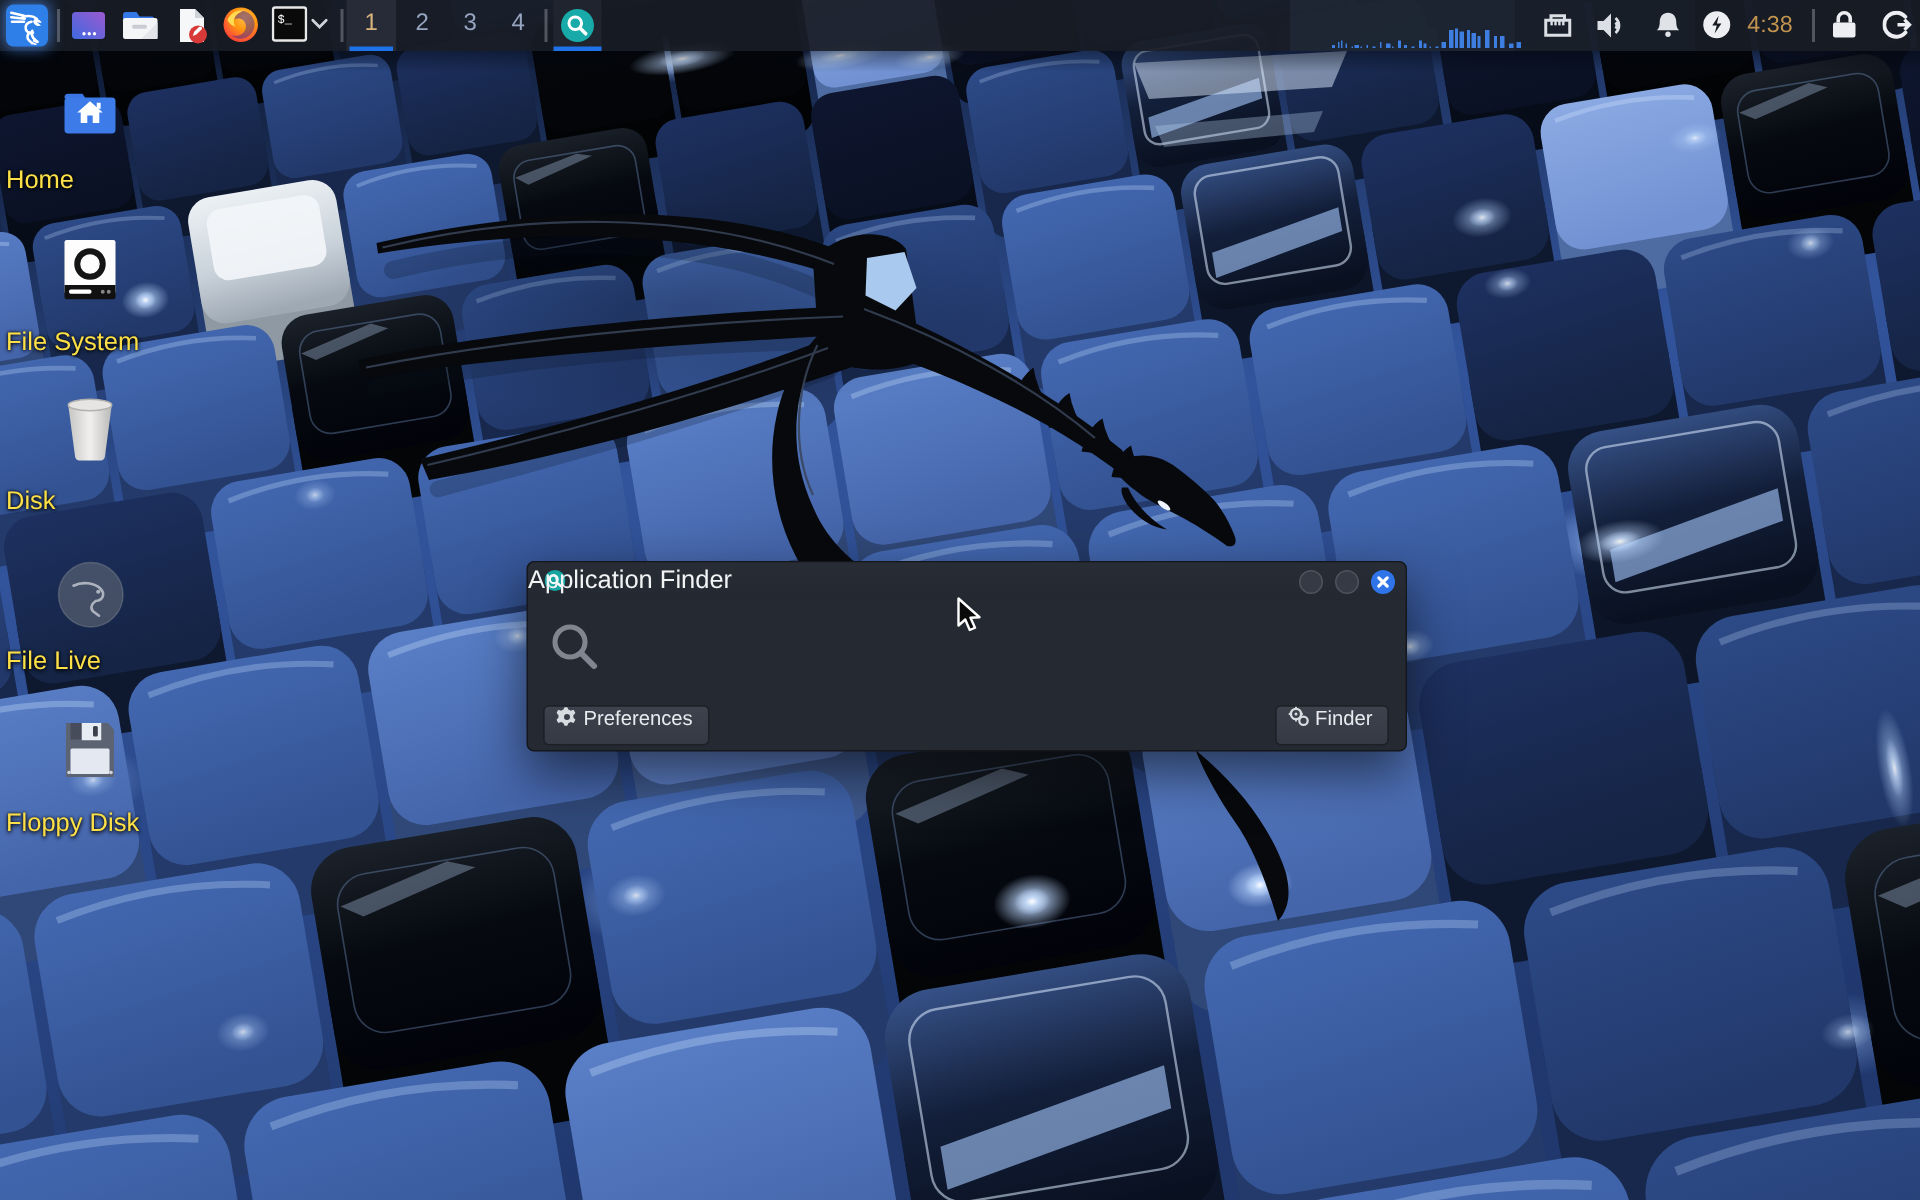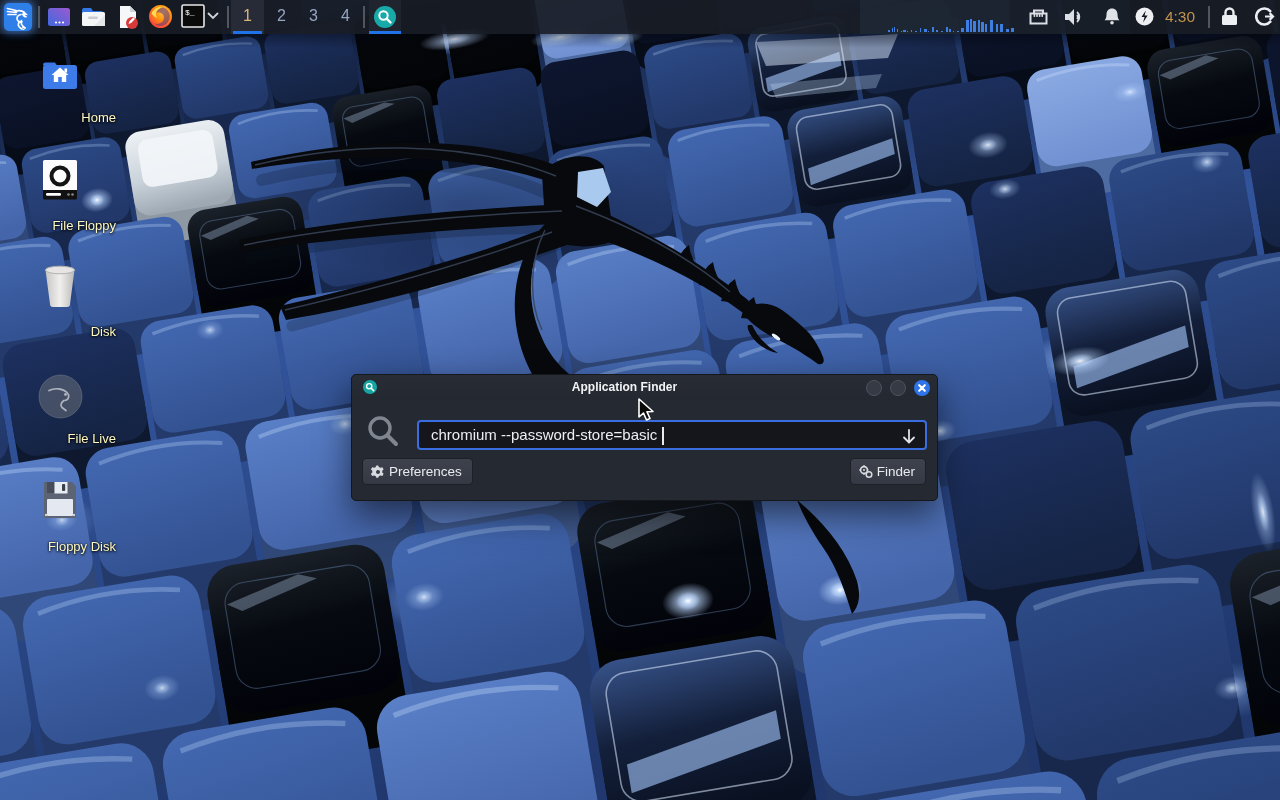--- a/index.html
+++ b/index.html
@@ -12,33 +12,33 @@
 .ws{position:absolute;top:0;width:33px;height:34px;color:#96a5c0;font-size:16px;text-align:center;line-height:31px}
 .ws.active{background:#262b37}
 .ws.active .wn1{color:#d9b37c}
 .wline{position:absolute;left:2px;right:2px;bottom:0;height:3px;background:#1f72e8}
 .searchbtn{position:absolute;left:369px;top:0;width:32px;height:34px;background:#20242e;display:flex;align-items:center;justify-content:center}
 .cpug{position:absolute;left:888px;top:18px}
 .clock{position:absolute;left:1160px;top:0;width:40px;text-align:center;line-height:33px;color:#c1934f;font-size:15.5px}
 .dicons{position:absolute;left:0;top:0;z-index:5}
 .dico{position:absolute;left:24px;width:72px;text-align:center}
 .dico svg{display:block;margin:0 auto}
-.dlabel{position:absolute;left:-20px;right:-20px;text-align:right;font-size:13px;color:#fef9c3;text-shadow:0 1px 3px rgba(0,0,0,0.95),0 0 2px rgba(0,0,0,0.9)}
+.dlabel{position:absolute;left:-20px;right:-20px;text-align:left;font-size:17px;color:#fde047;text-shadow:0 1px 3px rgba(0,0,0,0.95),0 0 2px rgba(0,0,0,0.9)}
 .dlg{position:absolute;left:351px;top:374px;width:587px;height:127px;background:#252a32;border:1px solid #15171c;border-radius:5px;box-shadow:0 14px 34px rgba(0,0,0,0.55);z-index:20}
 .titlebar{position:absolute;left:0;top:0;right:0;height:25px;border-radius:5px 5px 0 0;background:linear-gradient(#272c35,#242931)}
 .ticon{position:absolute;left:11px;top:5px}
-.ttitle{position:absolute;left:0;right:40px;top:0;text-align:center;line-height:24px;font-size:12px;font-weight:bold;color:#f2f3f5}
+.ttitle{position:absolute;left:0;right:40px;top:0;line-height:24px;font-size:17px;font-weight:normal;color:#f2f3f5}
 .wbtn{position:absolute;top:5px;width:16px;height:16px;border-radius:50%;background:#353a45;border:1px solid #4d525d}
 .wbtn.close{border:none;background:none}
 .dsearch{position:absolute;left:13px;top:40px}
 .dinput{position:absolute;left:65px;top:45px;width:510px;height:30px;background:#14161c;border:2px solid #3a6ee0;border-radius:4px}
 .itext{position:absolute;left:12px;top:4px;font-size:15px;color:#eceef1;white-space:pre}
 .icursor{position:absolute;left:243px;top:5px;width:1.5px;height:18px;background:#e8eaee}
 .iarrow{position:absolute;right:8px;top:6px}
-.dbtn{position:absolute;top:83px;height:27px;background:linear-gradient(#3d424d,#343944);border:1px solid #1d2026;border-radius:4px;color:#e8eaee;font-size:13.5px;display:flex;align-items:center;gap:4px;padding:0 10px 0 8px}
+.dbtn{position:absolute;top:95px;height:27px;background:linear-gradient(#3d424d,#343944);border:1px solid #1d2026;border-radius:4px;color:#e8eaee;font-size:13.5px;display:flex;align-items:flex-start;gap:4px;padding:0 10px 0 8px}
 .cursor{position:absolute;left:635px;top:398px;z-index:30}
 </style></head><body>
 <div class="stage">
     <div class="wall"><svg width="1280" height="800" viewBox="0 0 1280 800">
         <defs>
 <linearGradient id="base" x1="0" y1="0" x2="0.25" y2="1">
 <stop offset="0" stop-color="#0b1428"></stop>
             <stop offset="0.45" stop-color="#32549c"></stop>
             <stop offset="1" stop-color="#20386e"></stop>
 </linearGradient>
@@ -607,21 +607,21 @@
       </div>
       <div class="dico" style="top:159px">
         <svg width="36" height="43" viewBox="0 0 36 43">
 <rect x="1" y="1" width="34" height="36" rx="1.5" fill="#fdfdfe"></rect>
 <circle cx="18" cy="17" r="8.5" fill="none" stroke="#151515" stroke-width="4"></circle>
 <path d="M1,31 h34 v8 a1.5,1.5 0 0 1 -1.5,1.5 h-31 a1.5,1.5 0 0 1 -1.5,-1.5 z" fill="#111"></path>
 <rect x="4" y="34" width="15" height="2.8" rx="1.2" fill="#fff"></rect>
 <circle cx="26.5" cy="35.5" r="1.3" fill="#888"></circle>
           <circle cx="30.5" cy="35.5" r="1.3" fill="#888"></circle>
         </svg>
-<div class="dlabel" style="top:59px">File Floppy</div>
+<div class="dlabel" style="top:59px">File System</div>
       </div>
       <div class="dico" style="top:263px">
         <svg width="38" height="47" viewBox="0 0 38 47">
 <defs>
             <linearGradient id="tg" x1="0" y1="0" x2="1" y2="0">
               <stop offset="0" stop-color="#c5c5c3"></stop>
               <stop offset="0.5" stop-color="#f1f0ee"></stop>
               <stop offset="1" stop-color="#b9b9b7"></stop>
             </linearGradient>
           </defs>
@@ -779,21 +779,21 @@
 <path d="M14,5 a6.5,6.5 0 0 1 0,10 M14,8 a3,3 0 0 1 0,4" stroke="#e8eaee" stroke-width="1.8" fill="none"></path>
       </svg>
       <svg class="pic" style="left:1103px;top:7px" width="18" height="19" viewBox="0 0 18 19">
 <path d="M9,1.5 c3.4,0 5.5,2.6 5.5,6 c0,3.5 1,4.8 2,5.7 h-15 c1,-0.9 2,-2.2 2,-5.7 c0,-3.4 2.1,-6 5.5,-6 z" fill="#eceef2"></path>
 <circle cx="9" cy="15.8" r="1.8" fill="#eceef2"></circle>
       </svg>
       <svg class="pic" style="left:1135px;top:7px" width="19" height="19" viewBox="0 0 19 19">
 <circle cx="9.5" cy="9.5" r="9" fill="#eceef2"></circle>
 <path d="M10.8,3.5 L6.5,10 h3 l-1.4,5.4 L12.6,8.6 h-3 z" fill="#15181f"></path>
       </svg>
-      <div class="clock">4:30</div>
+      <div class="clock">4:38</div>
       <div class="psep" style="left:1208px"></div>
       <svg class="pic" style="left:1221px;top:7px" width="17" height="19" viewBox="0 0 17 19">
 <rect x="1" y="8" width="15" height="10" rx="1.5" fill="#eceef2"></rect>
 <path d="M4.5,8 v-2.5 a4,4 0 0 1 8,0 v2.5" fill="none" stroke="#eceef2" stroke-width="2.4"></path>
       </svg>
       <svg class="pic" style="left:1255px;top:7px" width="20" height="19" viewBox="0 0 20 19">
 <path d="M15.2,4.2 a8,8 0 1 0 0.1,10.5" fill="none" stroke="#eceef2" stroke-width="2.6" stroke-linecap="round"></path>
 <path d="M10,9.5 h8 m-3.4,-3.4 l3.4,3.4 l-3.4,3.4" stroke="#eceef2" stroke-width="2.2" fill="none"></path>
       </svg>
       <div style="position:absolute;left:860px;top:0;width:150px;height:34px;background:rgba(90,115,160,0.10)"></div>
@@ -811,27 +811,20 @@
 <div class="wbtn" style="right:31px"></div>
 <div class="wbtn close" style="right:7px"><svg width="16" height="16" viewBox="0 0 16 16">
             <circle cx="8" cy="8" r="8" fill="#2f74e8"></circle>
             <path d="M5.2,5.2 L10.8,10.8 M10.8,5.2 L5.2,10.8" stroke="#fff" stroke-width="2.1" stroke-linecap="round"></path>
           </svg></div>
 </div>
 <svg class="dsearch" width="38" height="36" viewBox="0 0 38 36">
         <circle cx="15" cy="13" r="10" fill="none" stroke="#80868f" stroke-width="3.4"></circle>
         <line x1="22.5" y1="20.5" x2="31" y2="29" stroke="#80868f" stroke-width="4" stroke-linecap="round"></line>
       </svg>
-<div class="dinput">
-        <span class="itext">chromium --password-store=basic</span>
-        <span class="icursor"></span>
-<svg class="iarrow" width="16" height="17" viewBox="0 0 16 17">
-          <path d="M8,2 v12 M3,9.5 L8,14.5 L13,9.5" stroke="#dfe3e8" stroke-width="1.8" fill="none" stroke-linecap="round" stroke-linejoin="round"></path>
-        </svg>
-</div>
 <div class="dbtn" style="left:10px">
 <svg width="14" height="14" viewBox="0 0 14 14">
           <path d="M7,0.5 l1,2 a5,5 0 0 1 1.6,0.7 l2.2,-0.7 l1.4,2.5 l-1.6,1.6 a5,5 0 0 1 0,1.8 l1.6,1.6 l-1.4,2.5 l-2.2,-0.7 a5,5 0 0 1 -1.6,0.7 l-1,2 l-2,-0 l-1,-2 a5,5 0 0 1 -1.6,-0.7 l-2.2,0.7 l-1.4,-2.5 l1.6,-1.6 a5,5 0 0 1 0,-1.8 l-1.6,-1.6 l1.4,-2.5 l2.2,0.7 a5,5 0 0 1 1.6,-0.7 l1,-2 z" fill="#d8dbe0" transform="translate(1,0) scale(0.88)"></path>
           <circle cx="7" cy="7" r="2" fill="#383d48"></circle>
         </svg>
 <span>Preferences</span>
       </div>
 <div class="dbtn" style="right:11px">
 <svg width="14" height="14" viewBox="0 0 14 14">
           <circle cx="5" cy="5" r="3.4" fill="none" stroke="#d8dbe0" stroke-width="1.6"></circle>

